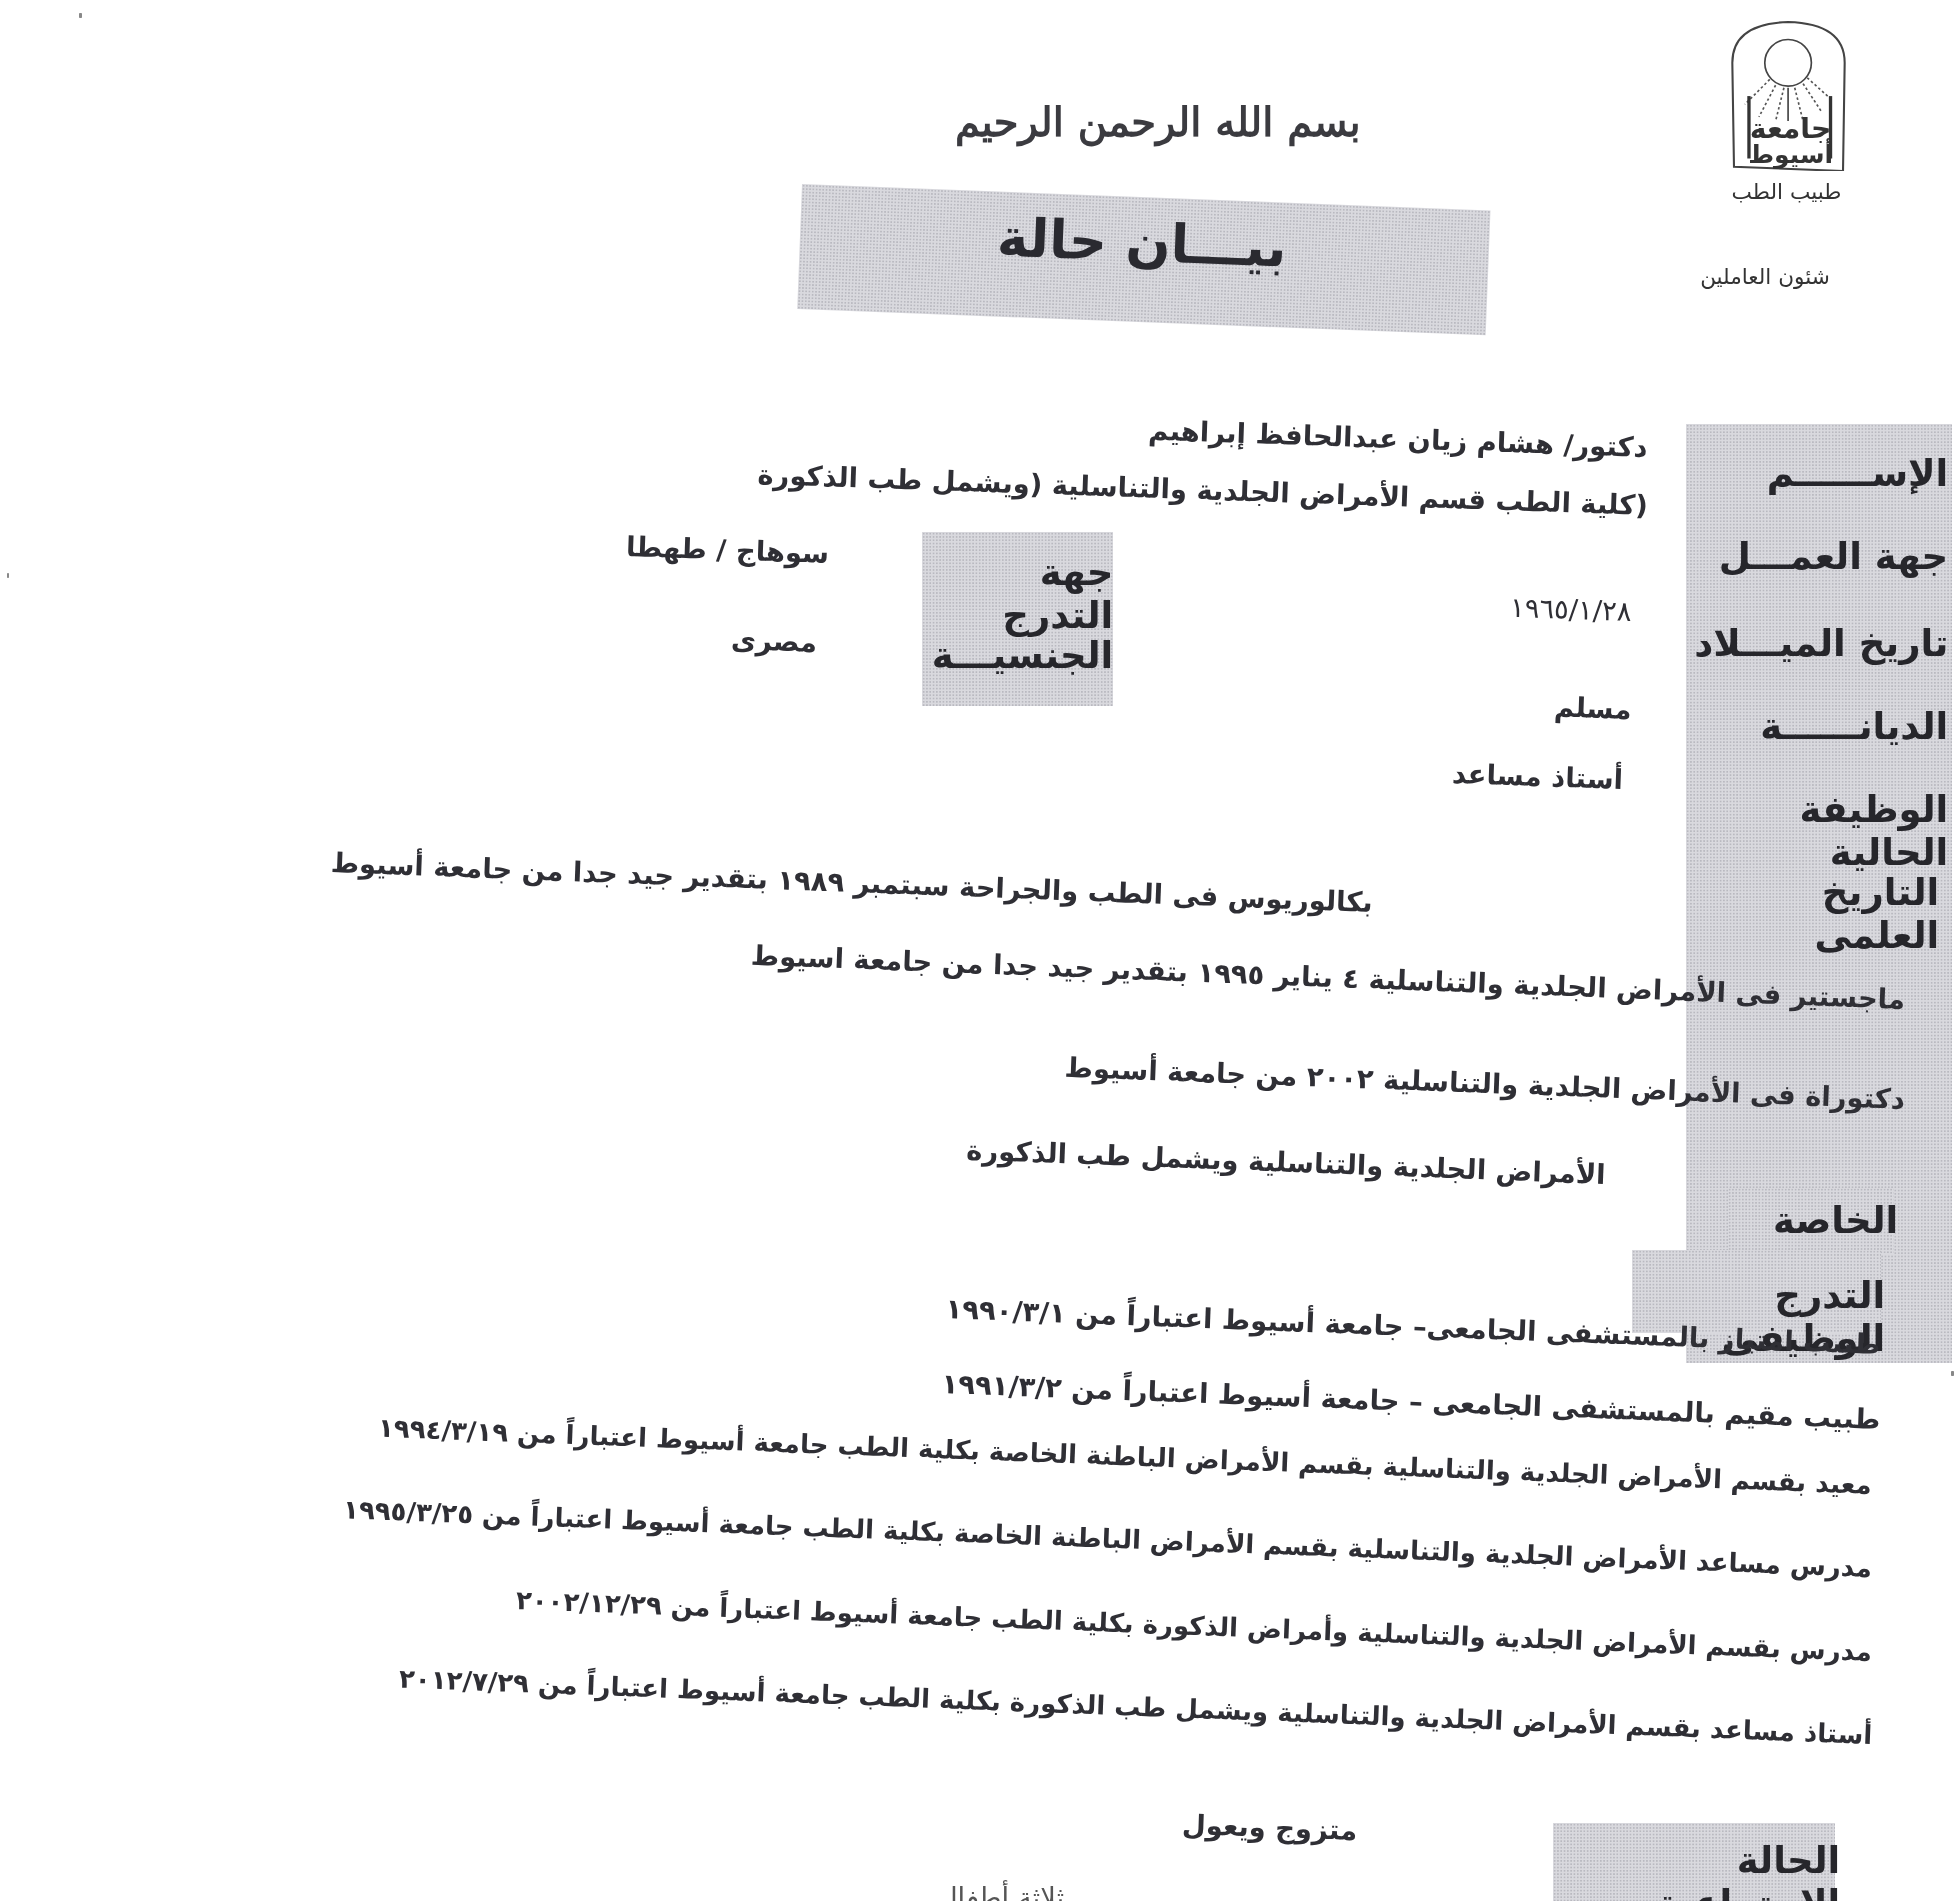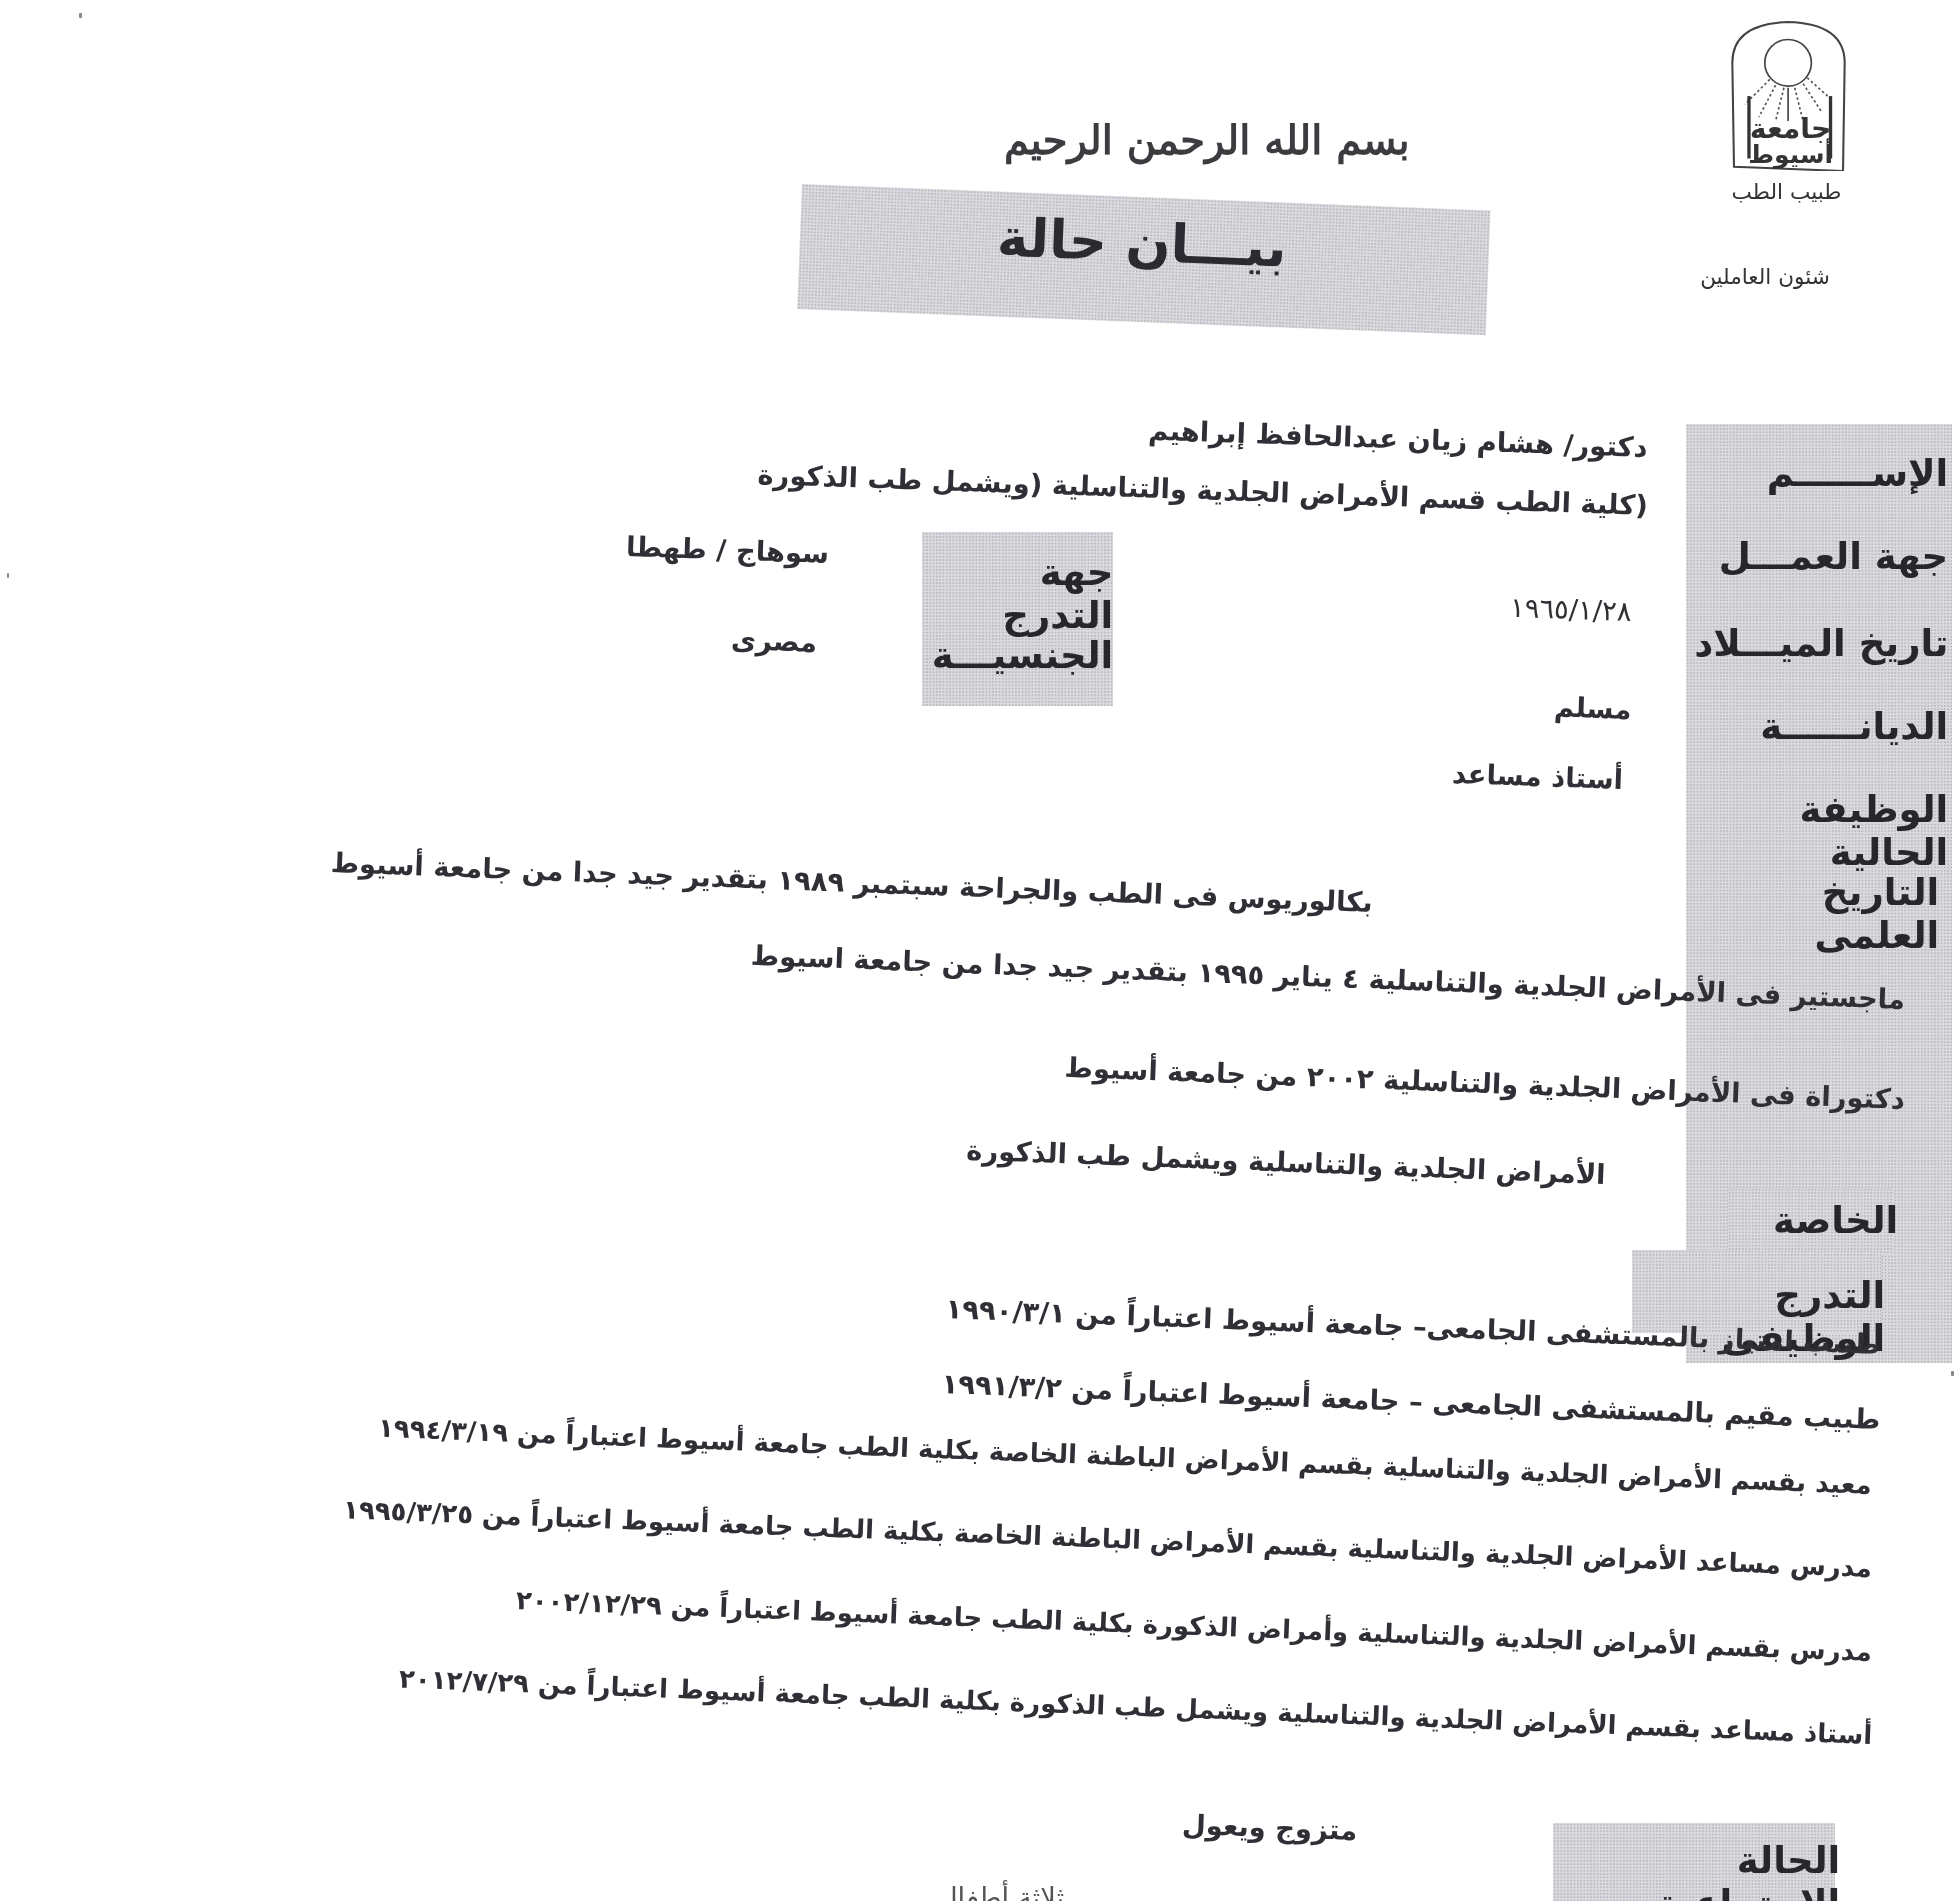--- a/index.html
+++ b/index.html
@@ -36,26 +36,25 @@
       width: 129px; height: 154px;
     }
     .logo-sub {
       position: absolute;
       font-size: 21.6px;
       color: #333;
       text-align: center;
     }
 
     .basmala {
-      left: 1004px; top: 98px;
+      left: 955px; top: 98px;
       font-size: 40px;
       font-family: "DejaVu Serif", serif;
       font-weight: bold;
       color: #3b3b40;
-      margin-top: 18px;
     }
     .title-box {
       position: absolute;
       left: 802px; top: 184px;
       width: 689px; height: 125px;
       transform: rotate(2.2deg);
       transform-origin: left top;
     }
     .title-text {
       position: absolute;

